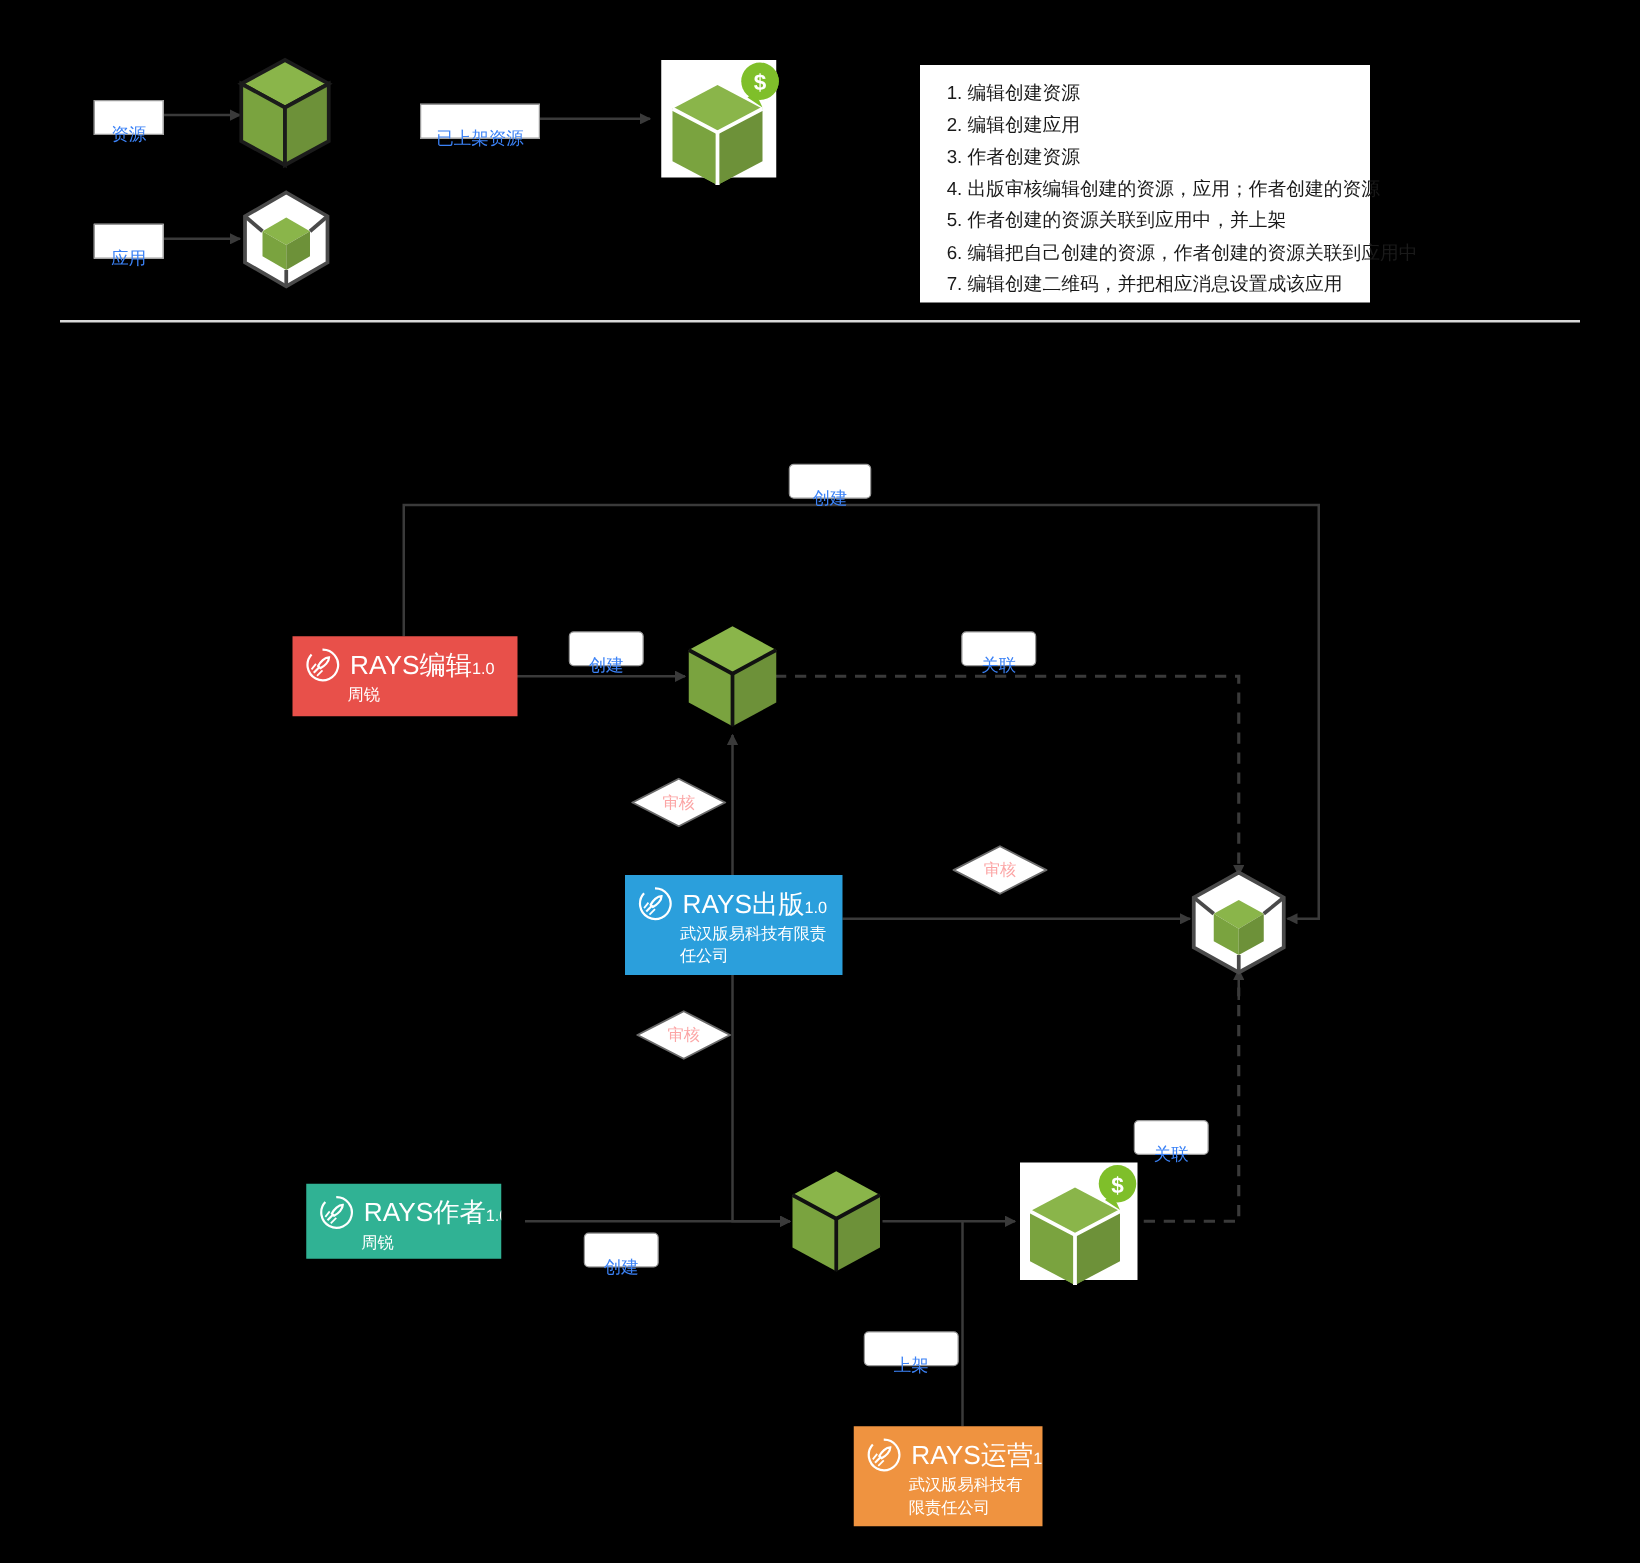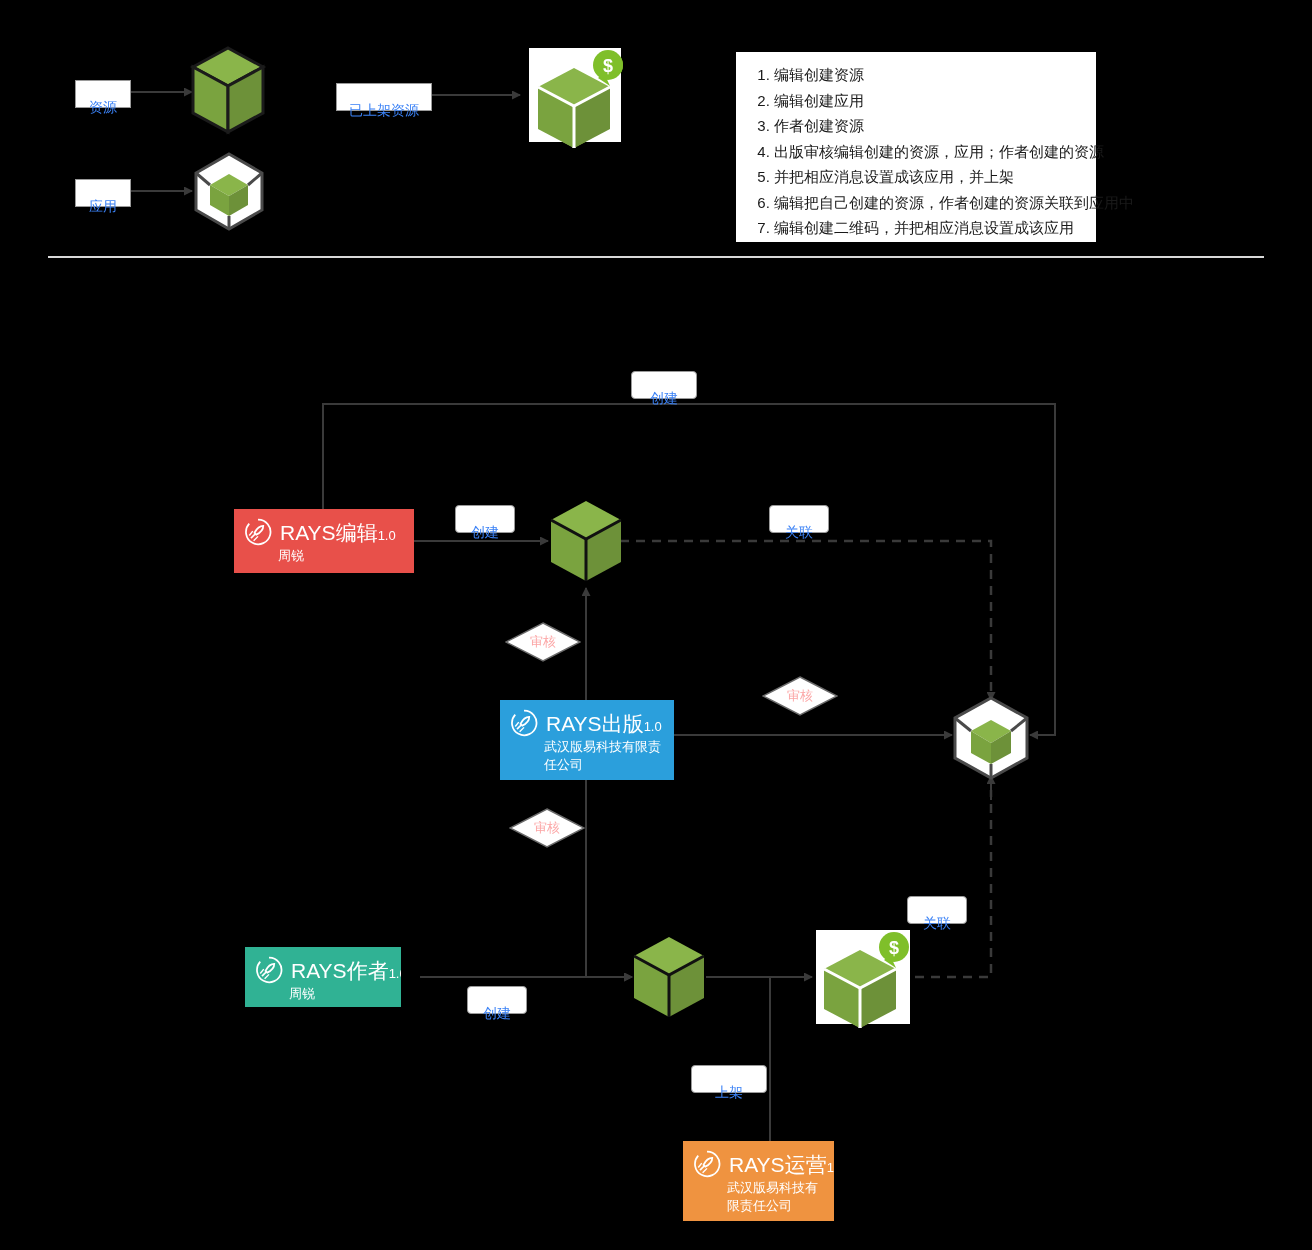--- a/index.html
+++ b/index.html
@@ -276,21 +276,21 @@
   <div class="chip" style="left:75px; top:179px; width:56px; height:25px;">应用</div>
 
   <div class="chip" style="left:336px; top:83px; width:96px; height:25px;">已上架资源</div>
 
   <div id="legend">
     <ol>
       <li>编辑创建资源</li>
       <li>编辑创建应用</li>
       <li>作者创建资源</li>
       <li>出版审核编辑创建的资源，应用；作者创建的资源</li>
-      <li>并把相应消息设置成该应用，并上架</li>
+      <li>作者创建的资源关联到应用中，并上架</li>
       <li>编辑把自己创建的资源，作者创建的资源关联到应用中</li>
       <li>编辑创建二维码，并把相应消息设置成该应用</li>
     </ol>
   </div>
 
   <div class="divider" style="left:48px; top:256px; width:1216px;"></div>
 
   <div class="chip rounded" style="left:631px; top:371px; width:66px; height:25px;">创建</div>
 
   <div class="chip rounded" style="left:455px; top:505px; width:60px; height:24px;">创建</div>

